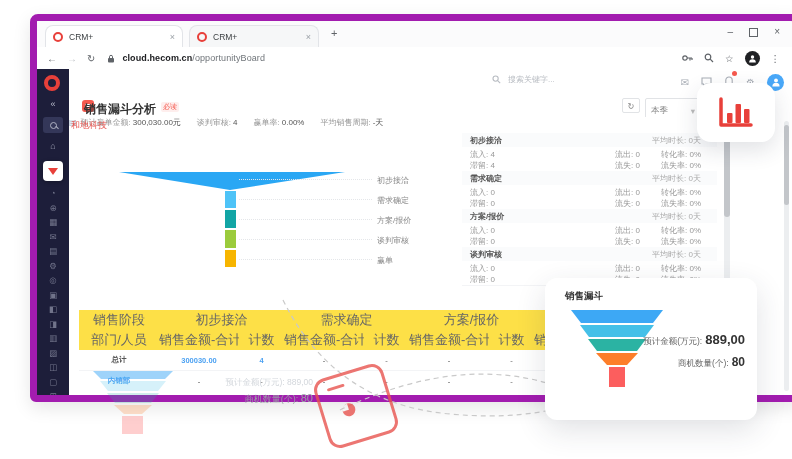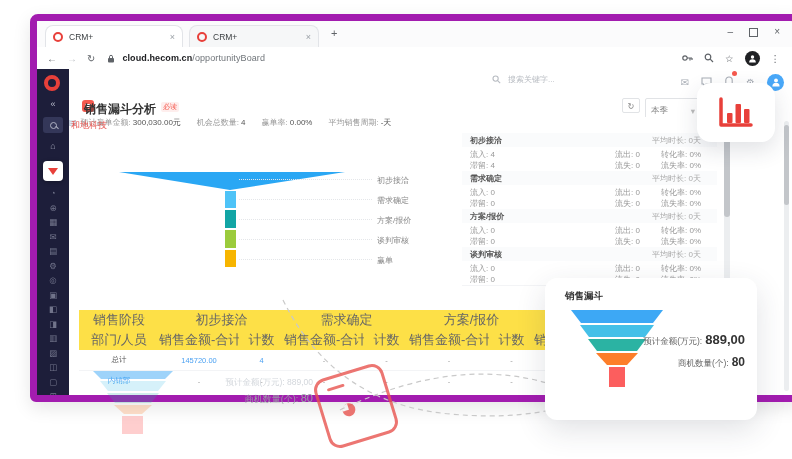--- a/index.html
+++ b/index.html
@@ -69,21 +69,21 @@
   .blk-row .c2{position:absolute;left:145px;}
   .blk-row .c3{position:absolute;left:191px;}
   .vscroll{position:absolute;width:6px;border-radius:3px;background:#eceef0;}
   .vthumb{position:absolute;left:0;width:6px;border-radius:3px;background:#c3c6ca;}
   
   .tbl{left:10px;top:193px;width:673px;height:80px;position:absolute;overflow:hidden;}
   .t-row{display:grid;grid-template-columns:80px 80px 45px 80px 45px 80px 45px 80px 45px 80px 45px;width:705px;height:20px;align-items:center;}
   .t-h{background:#fde047;color:#666;font-size:13px;}
   .t-c{text-align:center;overflow:hidden;white-space:nowrap;}
   .t-g{grid-column:span 2;text-align:center;}
-  .t-d{font-size:7.5px;color:#999;border-bottom:1px solid #f3f4f6;}
+  .t-d{font-size:7.5px;color:#999;border-bottom:1px solid #f3f4f6;font-weight:bold;}
   .t-link{color:#4da2f2;}
   
   #curves{left:0;top:0;width:792px;height:459px;z-index:2;pointer-events:none;}
   #ghost{left:92px;top:371px;z-index:3;}
   .ghost-text{left:178px;top:377px;width:135px;text-align:right;z-index:3;}
   .gt1{font-size:8.5px;color:#d3d7dc;}
   .gt2{font-size:9px;color:#9aa0a6;margin-top:3px;}
   .gt2 .gv{font-size:11px;}
   #stamp{left:320px;top:370px;width:72px;height:72px;border:3px solid #e8544f;border-radius:12px;transform:rotate(-17deg);opacity:.8;z-index:3;box-sizing:border-box;}
   #stamp .eye{position:absolute;left:16px;top:14px;font-size:30px;color:#e8544f;line-height:38px;}
@@ -224,21 +224,21 @@
           <span style="color:#bbb;">▾</span>
         </div>
         <div class="tool-btn abs" style="left:637px;width:46px;"></div>
       </div>
 
       <div class="content abs">
         <div class="company abs">和地科技</div>
         <div class="summary">
           <span class="sum-ic">▤</span>
           <span><span>预计赢单金额:</span><span class="v">300,030.00元</span></span>
-          <span><span>机会总数量:</span><span class="v">4</span></span>
+          <span><span>谈判审核:</span><span class="v">4</span></span>
           <span><span>赢单率:</span><span class="v">0.00%</span></span>
           <span><span>平均销售周期:</span><span class="v">-天</span></span>
         </div>
 
         <svg class="abs" style="left:43px;top:52px;" width="245" height="102">
           <polygon points="7,3 233,3 118,21" fill="#2AA7F4"></polygon>
           <rect x="113" y="22" width="11" height="17" fill="#4EC3F7"></rect>
           <rect x="113" y="41" width="11" height="18" fill="#12A5A5"></rect>
           <rect x="113" y="61" width="11" height="18" fill="#9BCB3C"></rect>
           <rect x="113" y="81" width="11" height="17" fill="#F7B500"></rect>
@@ -309,21 +309,21 @@
               <div class="t-c">计数</div>
             <div class="t-c">销售金额-合计</div>
               <div class="t-c">计数</div>
             <div class="t-c">销售金额-合计</div>
               <div class="t-c">计数</div>
             <div class="t-c">销售金额-合计</div>
               <div class="t-c">计数</div>
           </div>
           <div class="t-row t-d">
             <div class="t-c" style="color:#555;">总计</div>
-            <div class="t-c t-link">145720.00</div>
+            <div class="t-c t-link">300030.00</div>
             <div class="t-c t-link">4</div>
             <div class="t-c">-</div>
             <div class="t-c">-</div>
             <div class="t-c">-</div>
             <div class="t-c">-</div>
             <div class="t-c">-</div>
             <div class="t-c">-</div>
             <div class="t-c">-</div>
             <div class="t-c">-</div>
           </div>

